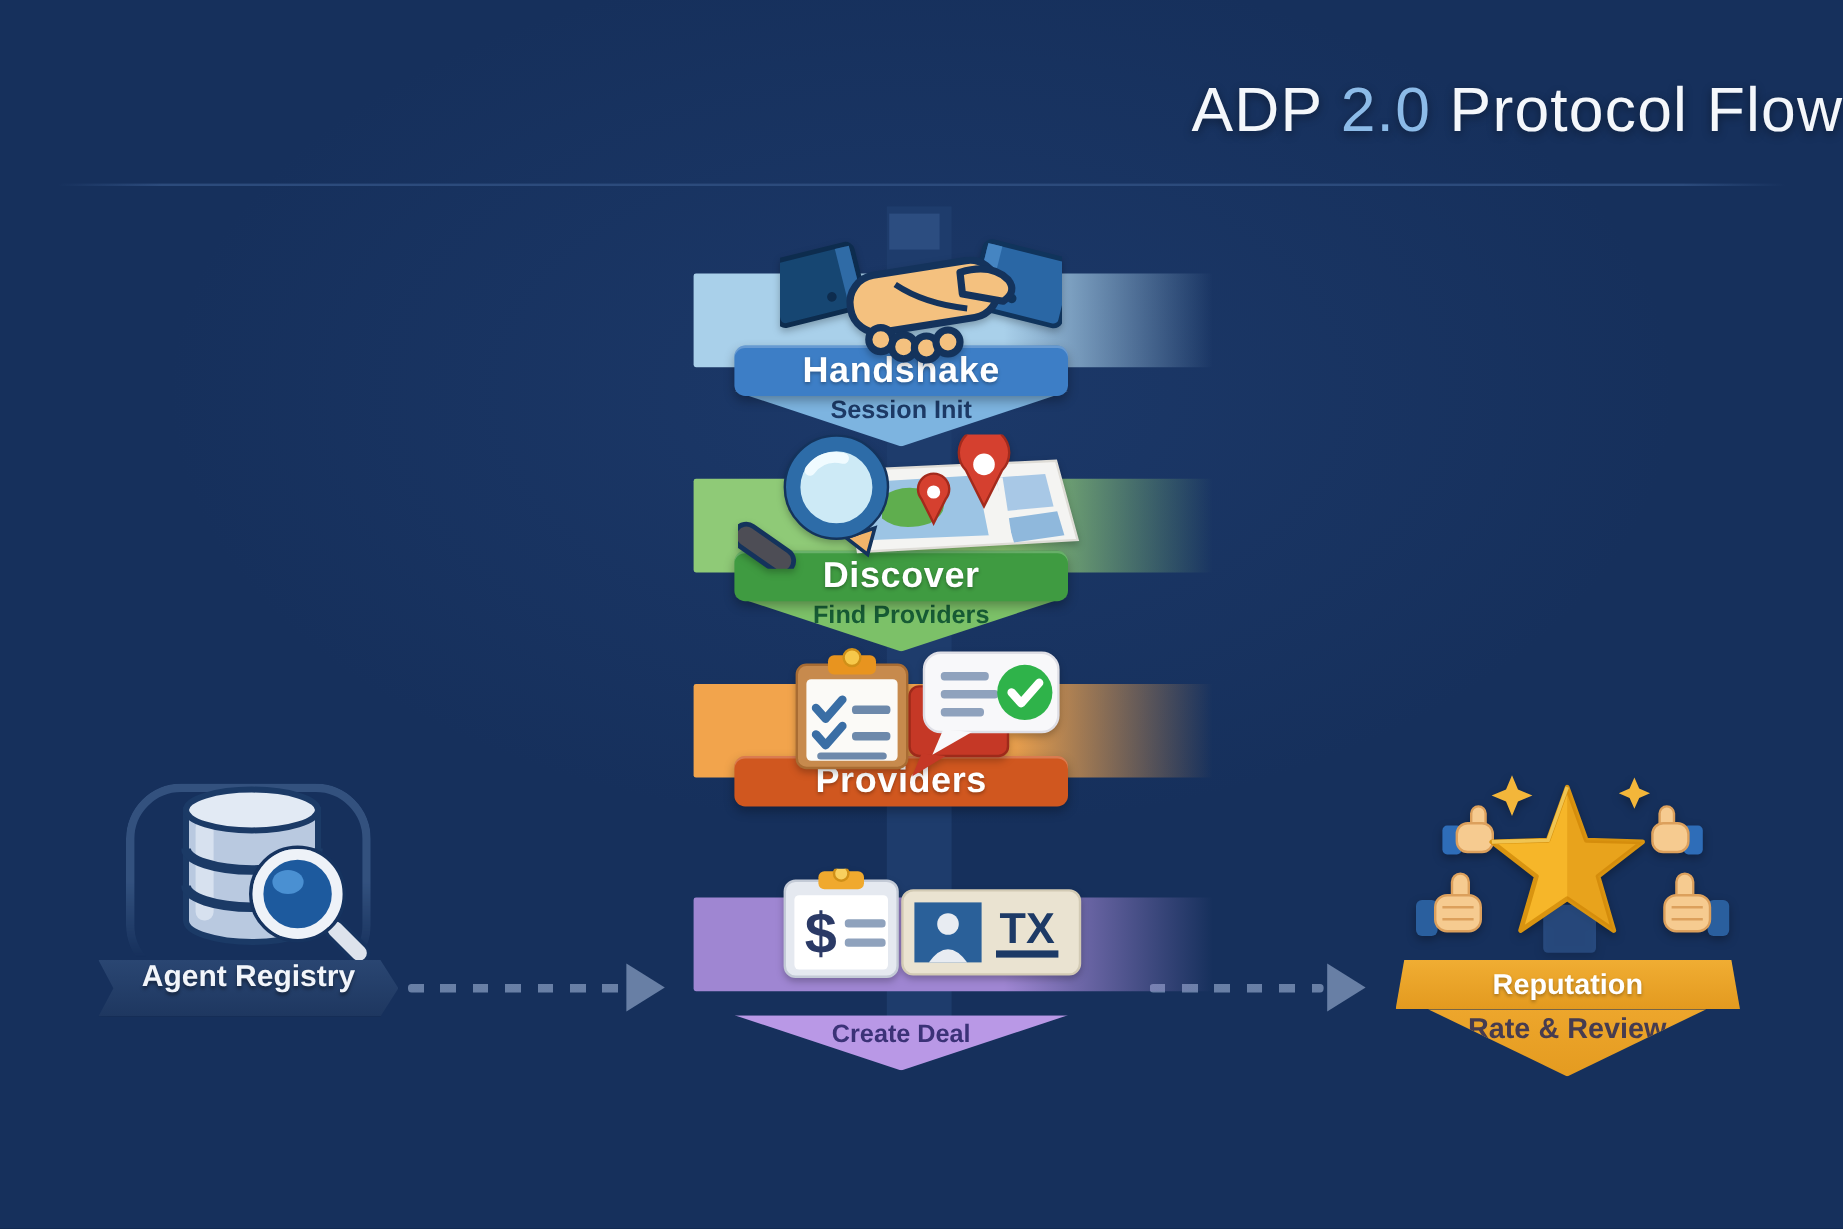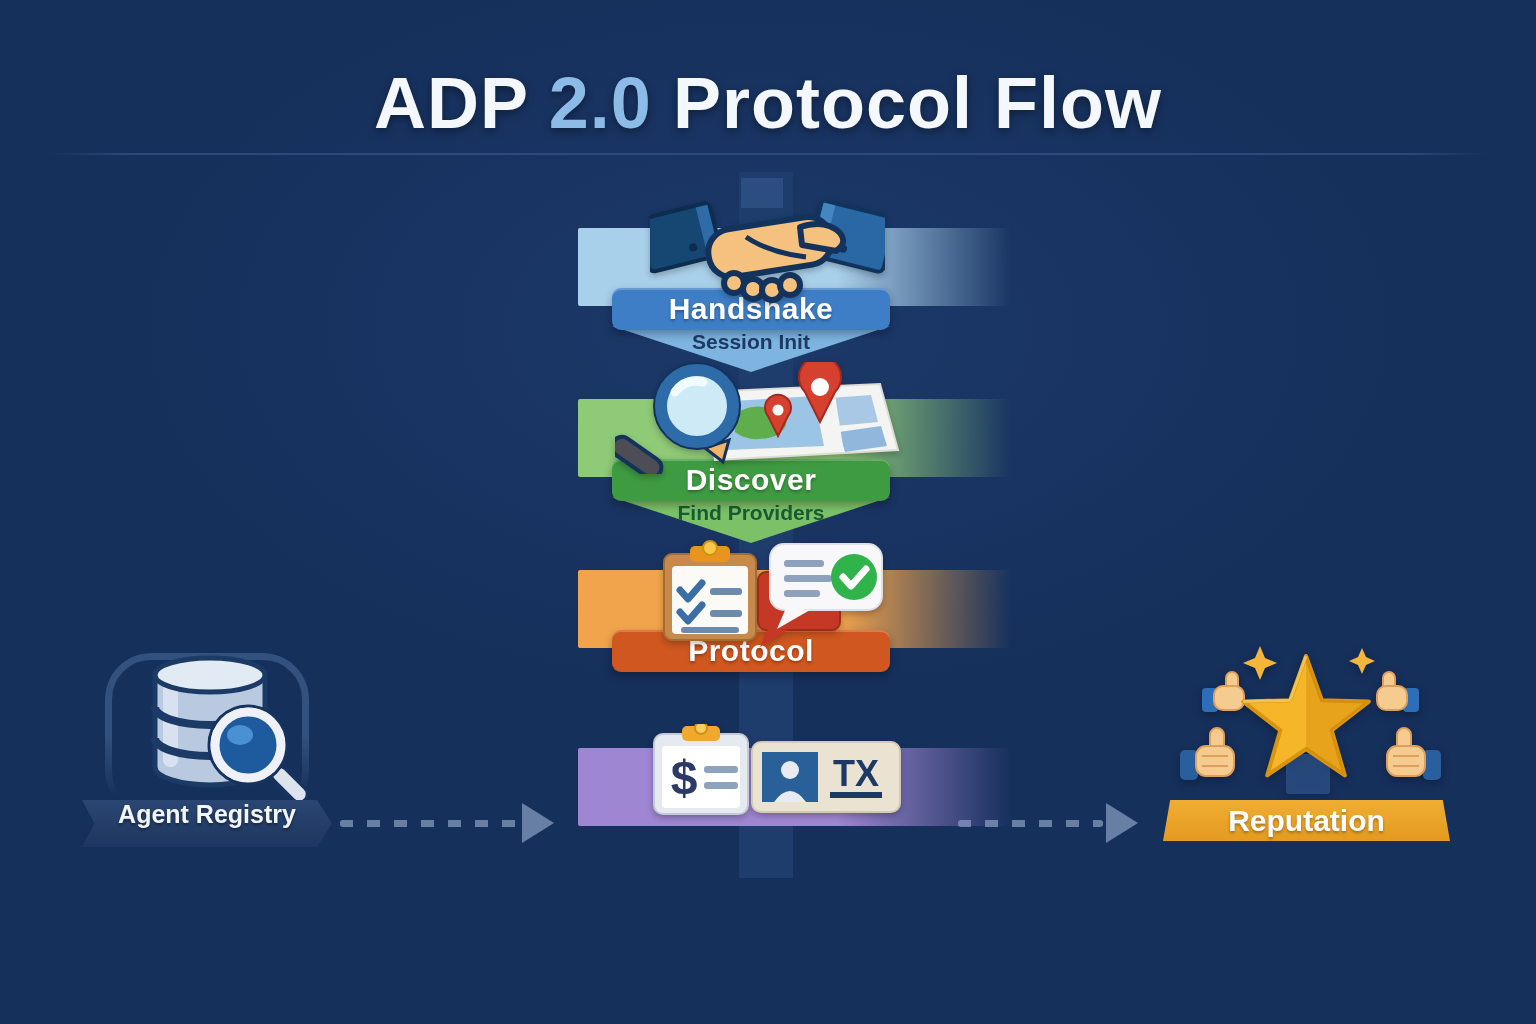--- a/index.html
+++ b/index.html
@@ -5,22 +5,22 @@
   html,body{margin:0;padding:0;background:#0e2446;}
   #canvas{
     position:relative;width:1536px;height:1024px;overflow:hidden;
     font-family:"Liberation Sans",sans-serif;
     background:
       radial-gradient(ellipse 900px 520px at 50% 32%, rgba(44,80,140,.28), rgba(0,0,0,0) 70%),
       var(--background,#16305c);
   }
   
   .title{
-    position:absolute;top:62px;left:0;width:100%;text-align:center;
-    font-size:72px;font-weight:bold;color:#f4f7fb;letter-spacing:1px;
+    position:absolute;top:62px;left:0;width:100%;text-align:right;
+    font-size:52px;font-weight:normal;color:#f4f7fb;letter-spacing:1px;
     text-shadow:0 3px 8px rgba(0,0,0,.4);margin:0;
   }
   .title .ver{color:var(--version-color,#8cbbe8);}
   .divider{
     position:absolute;top:153px;left:48px;right:48px;height:2px;
     background:linear-gradient(90deg,transparent,var(--divider,#2c4b7c) 6%,var(--divider,#2c4b7c) 94%,transparent);
   }
   
   .column{
     position:absolute;left:739px;top:172px;width:54px;height:706px;
@@ -85,21 +85,21 @@
   
   .reputation{position:absolute;left:1150px;top:628px;width:335px;height:280px;}
   .reputation .rep-icon{position:absolute;left:28px;top:8px;filter:drop-shadow(0 3px 4px rgba(0,0,0,.3));}
   .ribbon-gold{
     position:absolute;left:13px;top:172px;width:287px;height:41px;
     background:linear-gradient(180deg,var(--gold-ribbon,#f0ad33),var(--gold-ribbon-dark,#e39a1f));
     clip-path:polygon(2.5% 0,97.5% 0,100% 100%,0 100%);
     display:flex;align-items:center;justify-content:center;
     box-shadow:0 4px 8px rgba(0,0,0,.3);
   }
-  .ribbon-gold span{font-size:30px;font-weight:bold;color:#ffffff;text-shadow:0 2px 3px rgba(0,0,0,.3);}
+  .ribbon-gold span{font-size:24px;font-weight:bold;color:#ffffff;text-shadow:0 2px 3px rgba(0,0,0,.3);}
   .rep-chev{
     position:absolute;left:40px;top:213px;width:232px;height:56px;
     background:linear-gradient(180deg,#eda62c,#e49b20);
     clip-path:polygon(0 0,100% 0,50% 100%);
     display:flex;justify-content:center;align-items:flex-start;padding-top:3px;box-sizing:border-box;
   }
   .rep-chev span{font-size:24px;font-weight:bold;color:var(--reputation-sublabel,#463c50);}
 </style>
 </head>
 <body>
@@ -203,21 +203,21 @@
         <rect x="120" y="4" width="112" height="66" rx="14" fill="#f8f8fa" stroke="#dfdfe6" stroke-width="2"></rect>
         <polygon points="136,68 127,89 160,70" fill="#f8f8fa"></polygon>
         <rect x="134" y="20" width="40" height="7" rx="3" fill="#8fa2bd"></rect>
         <rect x="134" y="35" width="48" height="7" rx="3" fill="#8fa2bd"></rect>
         <rect x="134" y="50" width="36" height="7" rx="3" fill="#8fa2bd"></rect>
         <circle cx="204" cy="37" r="23" fill="#2fb34a"></circle>
         <path d="M193 37 l8 9 l15 -17" fill="none" stroke="#ffffff" stroke-width="7" stroke-linecap="round" stroke-linejoin="round"></path>
       </g>
     </svg>
     <div class="stripe">
-        <span class="stitle">Protocol</span>
+        <span class="stitle">Providers</span>
       </div>
   </div>
 
   <div class="step" style="top: 710px; --band: #9f86d2; --band0: #9f86d200; --stripe: #7f5ec0; --chev: #b998e6; --sub: #3b3277;">
     <div class="band"></div>
     <svg class="icon" style="left:78px;top:14px" width="260" height="95" viewBox="0 0 260 95">
       <g>
         <rect x="6" y="10" width="94" height="80" rx="9" fill="#e5e9f0" stroke="#c3cad6" stroke-width="2"></rect>
         <rect x="14" y="22" width="78" height="62" rx="4" fill="#ffffff"></rect>
         <rect x="34" y="2" width="38" height="15" rx="5" fill="#f0a92e"></rect>
@@ -228,20 +228,23 @@
       </g>
       <g>
         <rect x="104" y="18" width="148" height="70" rx="9" fill="#eae3d1" stroke="#d2cab4" stroke-width="2"></rect>
         <rect x="114" y="28" width="56" height="50" fill="#2a6099"></rect>
         <circle cx="142" cy="46" r="9" fill="#e8ecf2"></circle>
         <path d="M126 78 Q142 56 158 78 Z" fill="#e8ecf2"></path>
         <text x="208" y="62" text-anchor="middle" font-family="Liberation Sans, sans-serif" font-size="36" font-weight="bold" fill="#1d3a66">TX</text>
         <rect x="182" y="68" width="52" height="6" fill="#1d3a66"></rect>
       </g>
     </svg>
+    <div class="chev">
+        <span class="ssub">Create Deal</span>
+      </div>
   </div>
 
   <div class="registry">
     <div class="frame"></div>
     <svg class="reg-icon" width="185" height="165" viewBox="0 0 185 165">
       <g>
         <path d="M25 30 L25 122 A55 18 0 0 0 135 122 L135 30 Z" fill="#b9c9e0" stroke="#1b3a66" stroke-width="5"></path>
         <rect x="33" y="38" width="15" height="84" rx="7" fill="#d7e1ef"></rect>
         <path d="M25 62 A55 18 0 0 0 135 62" fill="none" stroke="#1b3a66" stroke-width="8"></path>
         <path d="M25 93 A55 18 0 0 0 135 93" fill="none" stroke="#1b3a66" stroke-width="8"></path>
@@ -293,15 +296,18 @@
       </g>
       <g>
         <polygon points="128,20 143.9,64.2 190.8,65.6 153.7,94.3 166.8,139.4 128,113 89.2,139.4 102.3,94.3 65.2,65.6 112.1,64.2" fill="#f6b629" stroke="#d99410" stroke-width="4" stroke-linejoin="round"></polygon>
         <path d="M128 20 L143.9 64.2 L190.8 65.6 L153.7 94.3 L166.8 139.4 L128 113 Z" fill="#cd8205" opacity="0.35"></path>
         <path d="M128 20 L112.1 64.2 L65.2 65.6" fill="none" stroke="#fad86e" stroke-width="3" opacity="0.7"></path>
       </g>
     </svg>
     <div class="ribbon-gold">
         <span>Reputation</span>
       </div>
+    <div class="rep-chev">
+        <span>Rate &amp; Review</span>
+      </div>
   </div>
 
 </div>
 
 </body></html>

